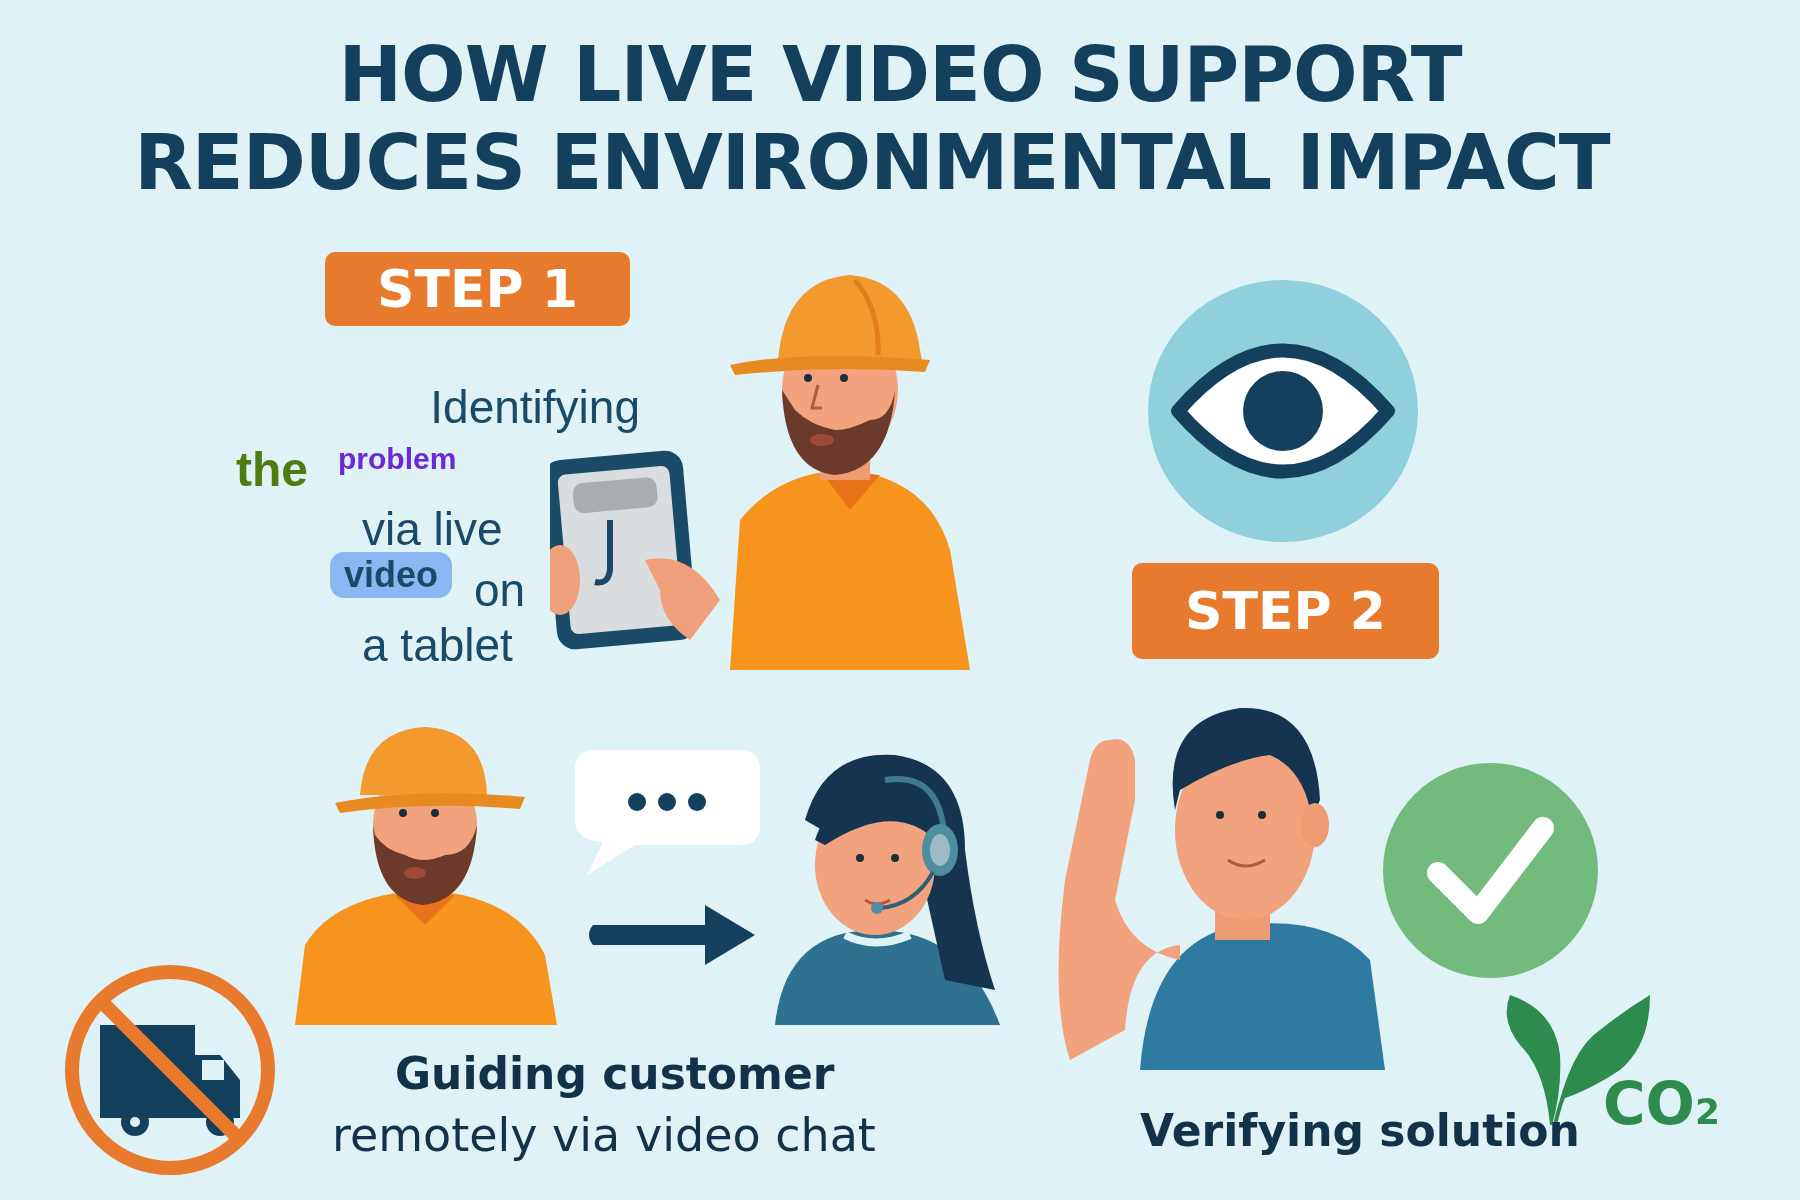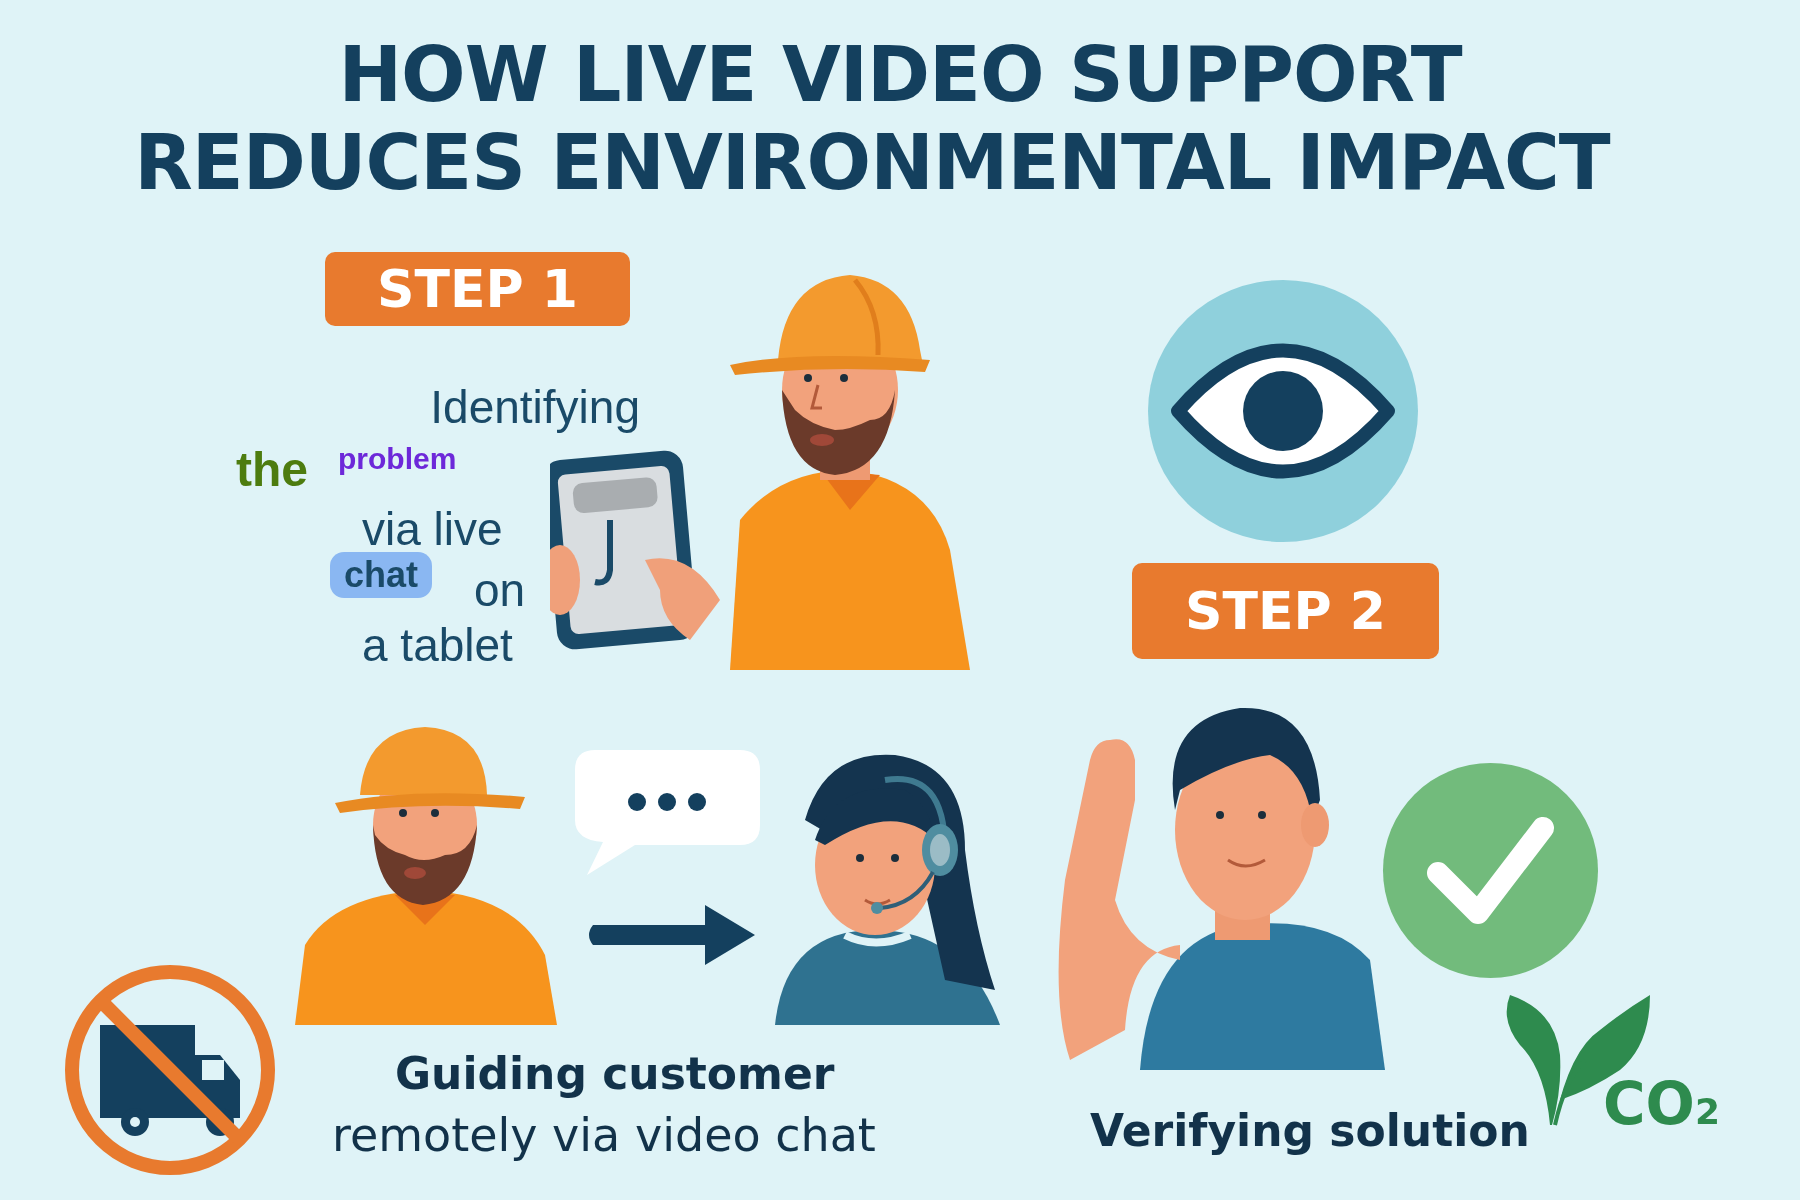--- a/index.html
+++ b/index.html
@@ -23,21 +23,21 @@
 <div class="abs title title1" style="left:0;width:1800px;">HOW LIVE VIDEO SUPPORT</div>
 <div class="abs title title2" style="left:0;width:1744px;">REDUCES ENVIRONMENTAL IMPACT</div>
 
 <div class="abs step-badge s1">STEP 1</div>
 
 <div class="abs step1-text" style="left:200px;top:380px;width:450px;height:300px;">
   <span class="l" style="right:10px;top:0;">Identifying</span>
   <span class="l" style="left:36px;top:62px;font-weight:bold;font-size:48px;color:#4d7c0f;">the</span>
   <span class="l" style="left:138px;top:62px;font-weight:bold;font-size:30px;color:#6d28d9;">problem</span>
   <span class="l" style="left:162px;top:122px;">via live</span>
-  <span class="l video-hl" style="left:130px;top:172px;">chat</span>
+  <span class="l video-hl" style="left:130px;top:172px;">video</span>
   <span class="l" style="left:274px;top:183px;">on</span>
   <span class="l" style="left:162px;top:238px;">a tablet</span>
 </div>
 
 <svg class="abs" style="left:550px;top:270px;" width="470" height="400" viewBox="0 0 470 400">
 
   <path d="M180 400 L190 250 Q230 200 300 200 Q380 210 400 280 L420 400 Z" fill="#f7941d"></path>
   <path d="M270 200 L300 240 L330 205" fill="#e8731a"></path>
 
   <rect x="270" y="170" width="50" height="40" fill="#ee9a72"></rect>
@@ -148,13 +148,13 @@
 
 <svg class="abs" style="left:1500px;top:990px;" width="260" height="150" viewBox="0 0 260 150">
   <path d="M50 135 Q45 80 20 55 Q0 30 10 5 Q55 20 60 65 Q62 100 52 135" fill="#2e8b4e"></path>
   <path d="M55 130 Q70 60 100 40 Q125 20 150 5 Q150 55 120 80 Q90 100 60 110" fill="#2e8b4e"></path>
   <path d="M55 135 Q65 90 85 70" stroke="#2e8b4e" stroke-width="4" fill="none"></path>
 </svg>
 <div class="abs" style="left:1603px;top:1070px;color:#2e8b4e;font-family:'DejaVu Sans',sans-serif;font-weight:bold;font-size:58px;white-space:nowrap;">
   <span>CO</span><span style="font-size:36px;">2</span>
 </div>
 
-<div class="abs caption" style="left:1090px;top:1105px;text-align:right;">Verifying solution</div>
+<div class="abs caption" style="left:1140px;top:1105px;text-align:right;">Verifying solution</div>
 
 </body></html>

